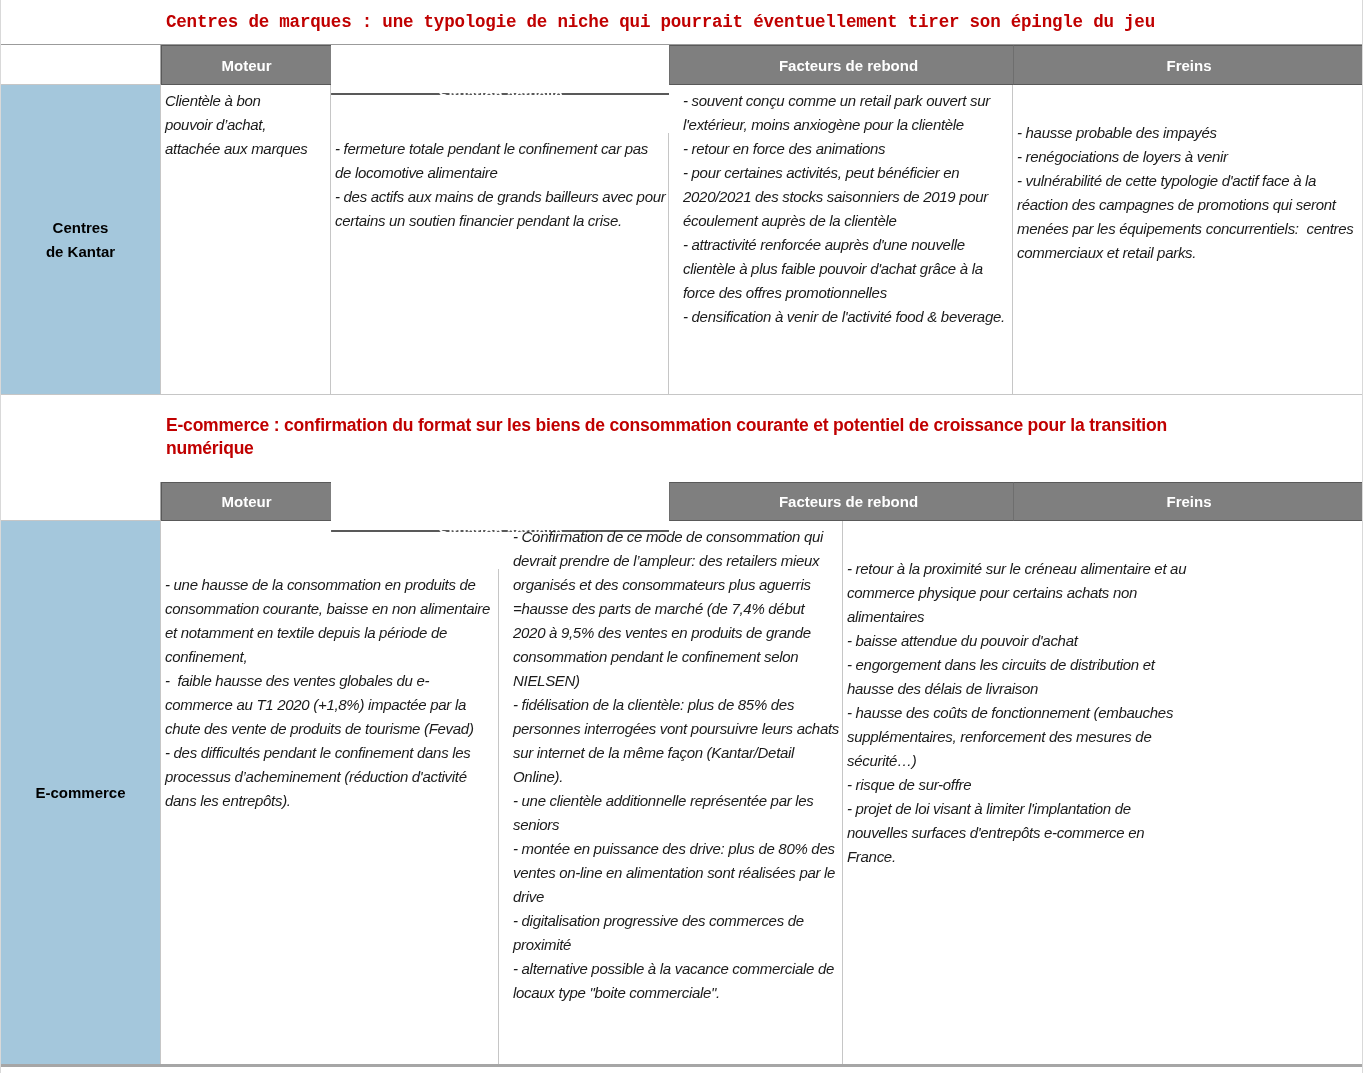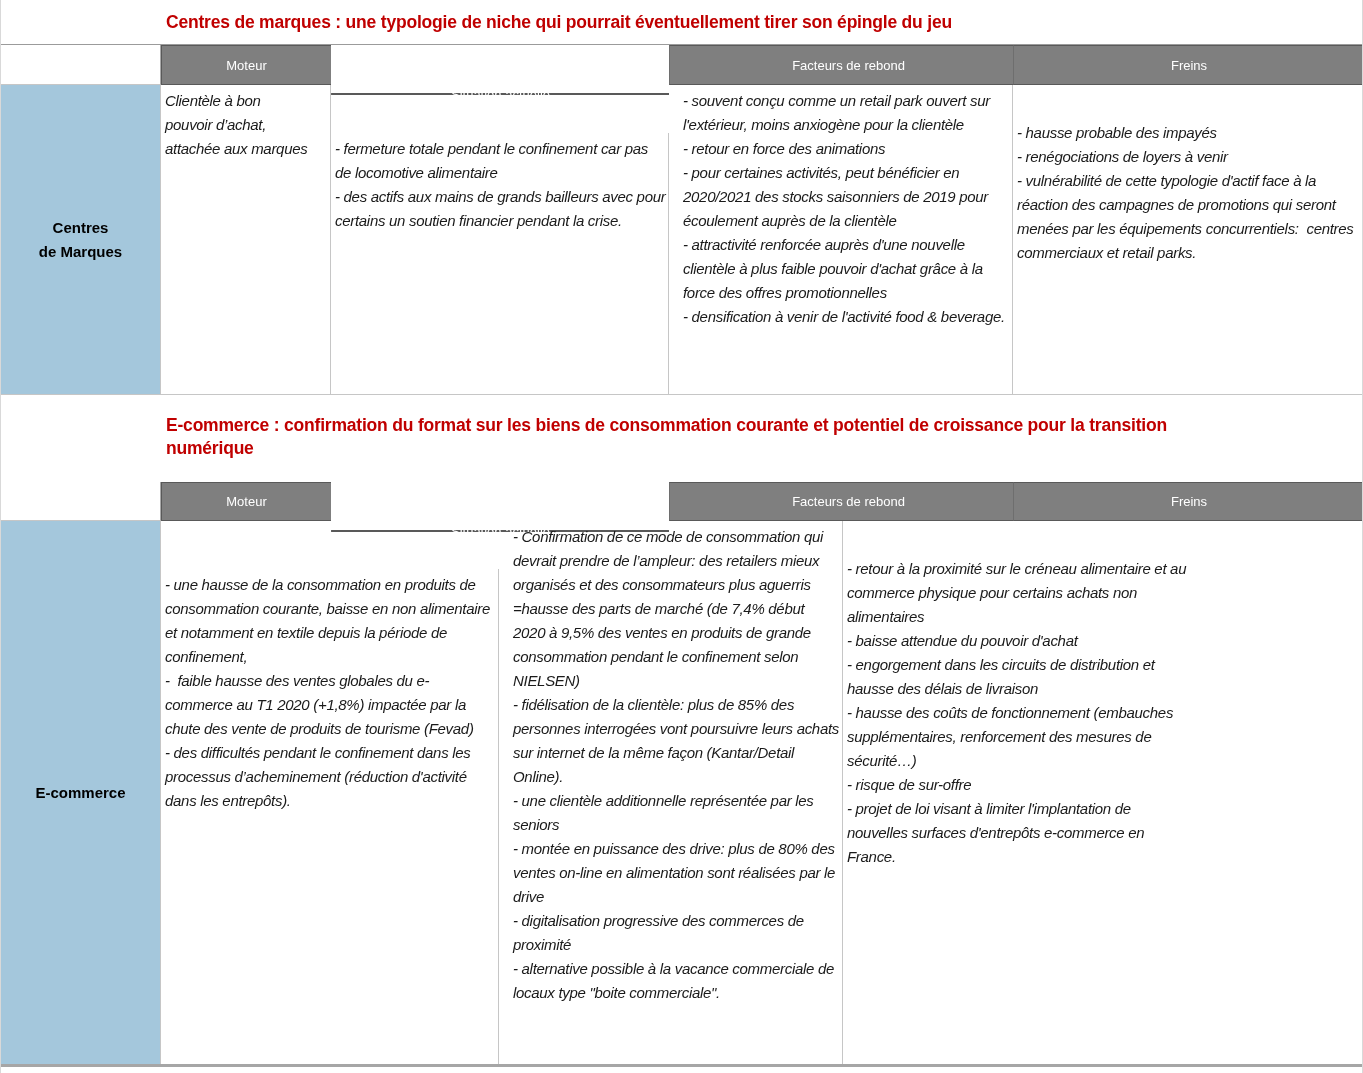--- a/index.html
+++ b/index.html
@@ -19,37 +19,37 @@
     background:#FFFFFF;
     border-left:1px solid #D9D9D9;border-right:1px solid #D9D9D9;
     font-family:"Liberation Sans", sans-serif;
     color:var(--body_text);
     overflow:hidden;
   }
   .title-band{
     display:flex;align-items:center;
     padding-left:165px;padding-right:20px;box-sizing:border-box;
   }
-  .band1{height:45px;border-bottom:1px solid #9B9B9B;}
+  .band1{height:45px;border-bottom:1px solid #9B9B9B;font-family:Liberation Mono, monospace;}
   .band2{height:87px;align-items:center;padding-bottom:4px;border-bottom:0;}
   .title{
     color:var(--title_red);font-weight:bold;font-size:17.5px;line-height:23px;
     letter-spacing:-0.2px;white-space:pre-wrap;
   }
   .hrow{display:flex;box-sizing:border-box;}
   .hrow1{height:40px;}
   .hrow2{height:39px;}
   .spacer-cell{
     width:160px;box-sizing:border-box;background:#FFFFFF;
     border-right:1px solid #A9A9A9;border-bottom:1px solid var(--border_light);
     flex:none;
   }
   .hcell{
     background:var(--header_bg);color:var(--header_text);
-    font-weight:normal;font-size:13px;
+    font-weight:bold;font-size:15px;
     display:flex;align-items:center;justify-content:center;
     box-sizing:border-box;flex:none;
     border-top:1px solid var(--border_dark);
     border-bottom:1px solid var(--border_dark);
     border-left:1px solid var(--header_sep);
   }
   .hcell:nth-child(2){border-left:1px solid var(--border_dark);}
   .brow{display:flex;box-sizing:border-box;}
   .brow1{height:310px;border-bottom:1px solid var(--border_light);}
   .brow2{height:543px;}
@@ -87,21 +87,21 @@
     </div>
     <div class="hrow hrow1">
       <div class="spacer-cell"></div>
       <div class="hcell w-mot">Moteur</div>
       <div class="hcell w-sit">Situation actuelle</div>
       <div class="hcell w-reb">Facteurs de rebond</div>
       <div class="hcell w-fre">Freins</div>
     </div>
     <div class="brow brow1">
       <div class="labelcell">Centres
-de Marques</div>
+de Kantar</div>
       <div class="cell w-mot">Clientèle à bon
 pouvoir d’achat,
 attachée aux marques</div>
       <div class="cell w-sit">- fermeture totale pendant le confinement car pas de locomotive alimentaire
 - des actifs aux mains de grands bailleurs avec pour certains un soutien financier pendant la crise.</div>
       <div class="cell w-reb">- souvent conçu comme un retail park ouvert sur l'extérieur, moins anxiogène pour la clientèle
 - retour en force des animations
 - pour certaines activités, peut bénéficier en 2020/2021 des stocks saisonniers de 2019 pour écoulement auprès de la clientèle
 - attractivité renforcée auprès d'une nouvelle clientèle à plus faible pouvoir d'achat grâce à la force des offres promotionnelles
 - densification à venir de l'activité food &amp; beverage.</div>

